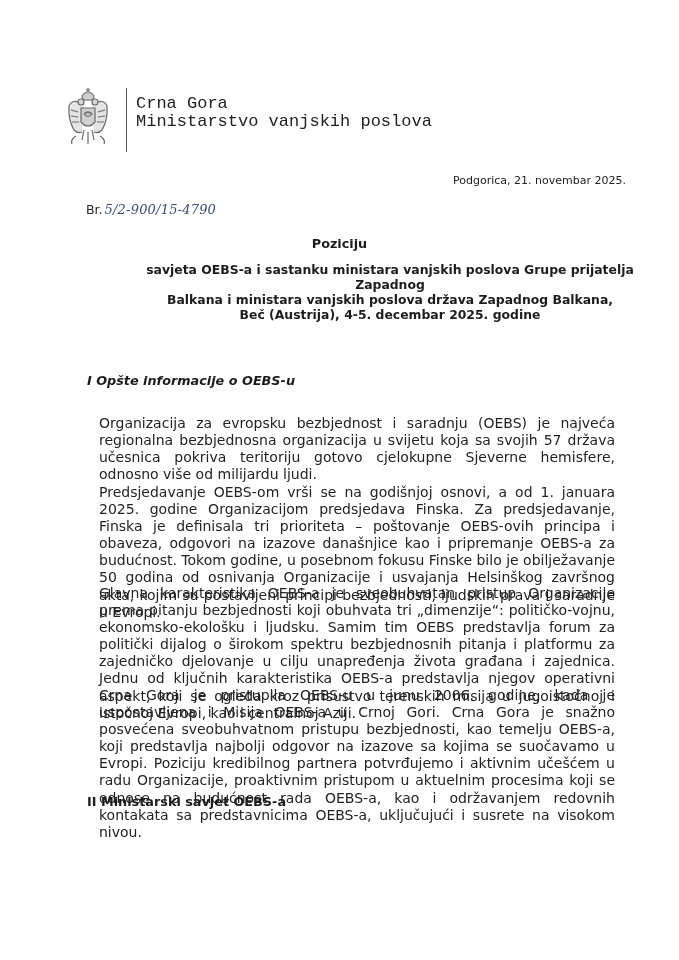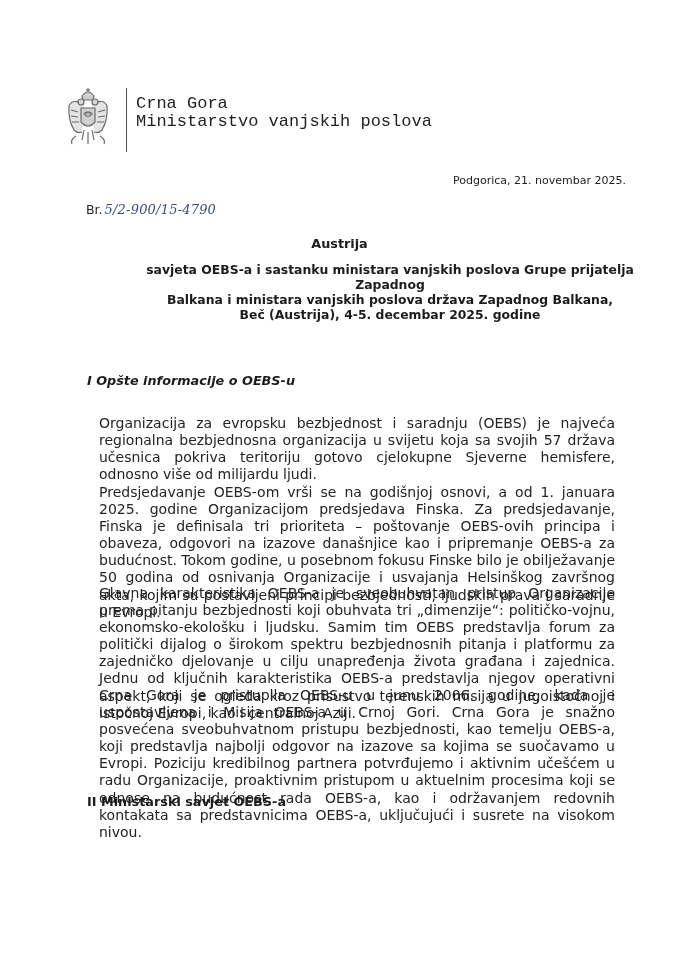--- a/index.html
+++ b/index.html
@@ -151,21 +151,21 @@
 </div>
 
 <div class="ref-row">
   <div class="ref-number">
     <span>Br.</span>
     <span class="ref-handwritten">5/2-900/15-4790</span>
   </div>
   <div class="place-date">Podgorica, 21. novembar 2025.</div>
 </div>
 
-<div class="title">Austrija</div>
+<div class="title">Poziciju</div>
 
 <div class="subtitle">
   <div>savjeta OEBS-a i sastanku ministara vanjskih poslova Grupe prijatelja Zapadnog</div>
   <div>Balkana i ministara vanjskih poslova država Zapadnog Balkana,</div>
   <div>Beč (Austrija), 4-5. decembar 2025. godine</div>
 </div>
 
 <div class="section" style="top: 373px; font-style: italic;">
   <div class="section-heading">I Opšte informacije o OEBS-u</div>
 </div>

